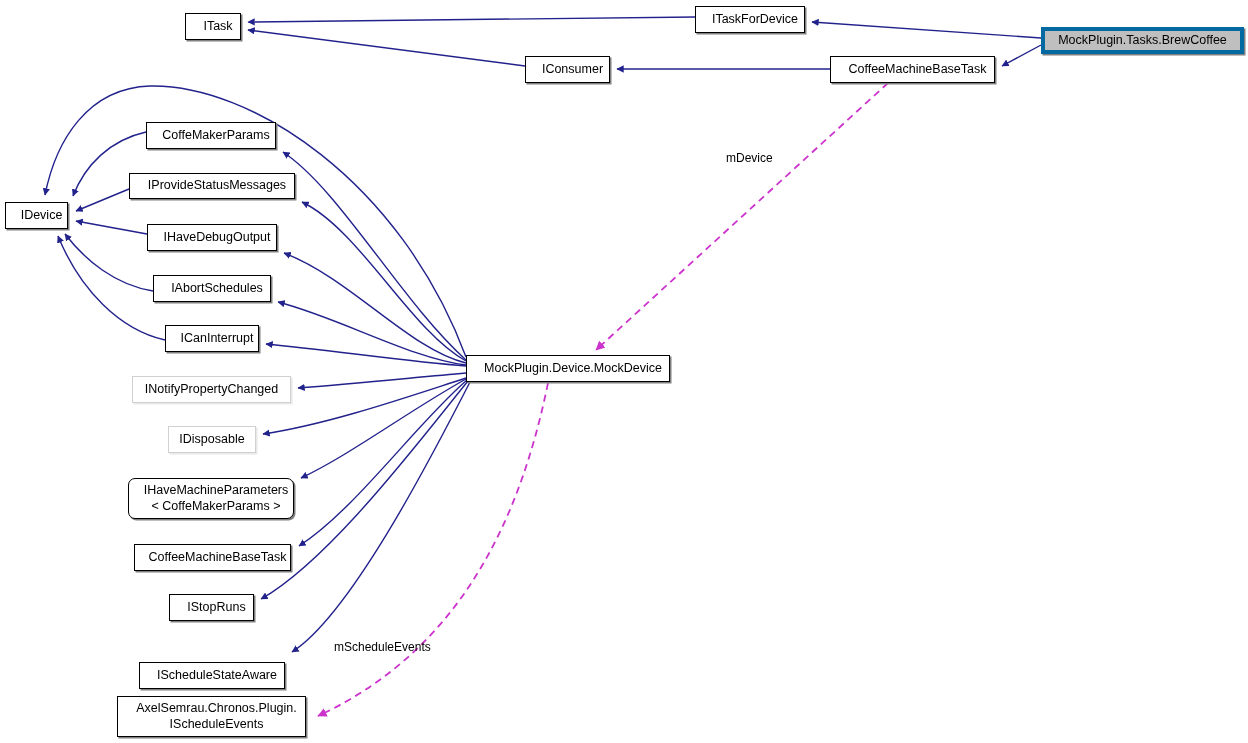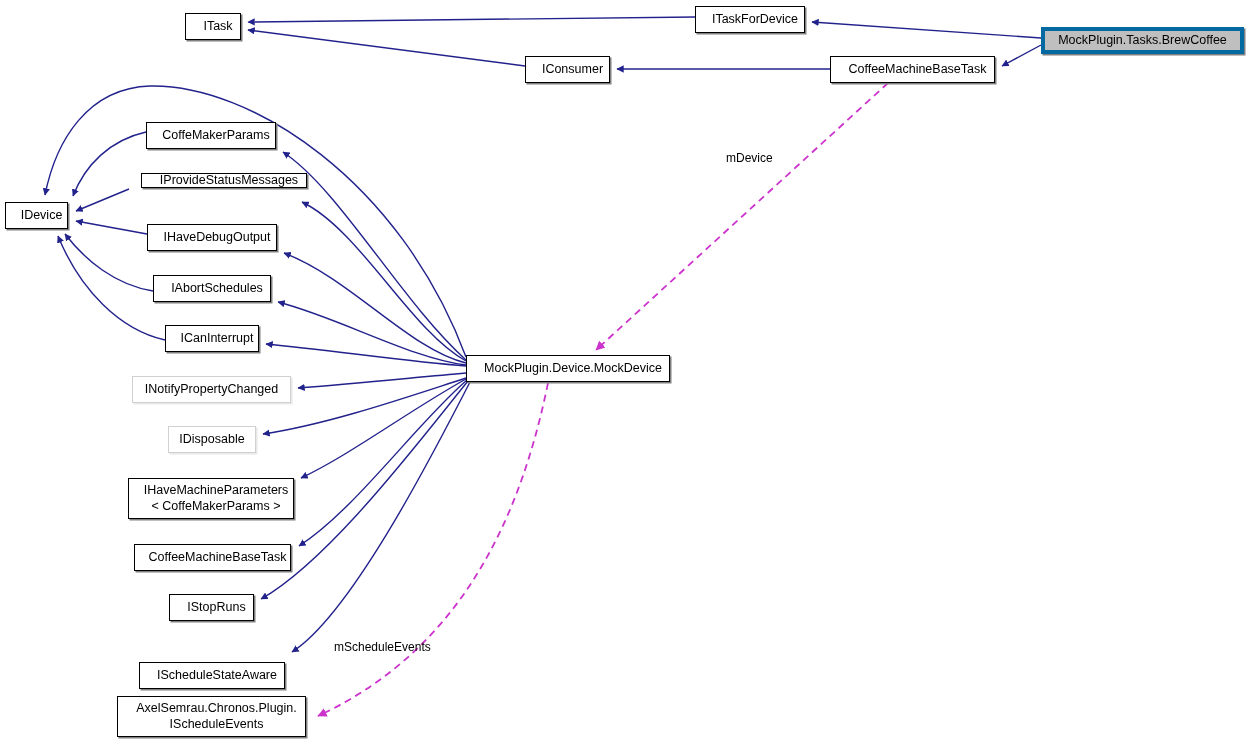--- a/index.html
+++ b/index.html
@@ -74,33 +74,33 @@
   <div class="node solid" style="left:695px;top:6px;width:110px;height:27px;">ITaskForDevice</div>
 
   <div class="node solid" style="left:830px;top:56px;width:165px;height:27px;">CoffeeMachineBaseTask</div>
 
   <div class="node current" style="left:1041px;top:27px;width:203px;height:27px;">MockPlugin.Tasks.BrewCoffee</div>
 
   <div class="node solid" style="left:5px;top:202px;width:63px;height:27px;">IDevice</div>
 
   <div class="node solid" style="left:146px;top:122px;width:130px;height:27px;">CoffeMakerParams</div>
 
-  <div class="node solid" style="left:141px;top:173px;width:166px;height:15px;">IProvideStatusMessages</div>
+  <div class="node solid" style="left:129px;top:173px;width:166px;height:26px;">IProvideStatusMessages</div>
 
   <div class="node solid" style="left:147px;top:224px;width:130px;height:27px;">IHaveDebugOutput</div>
 
   <div class="node solid" style="left:153px;top:275px;width:118px;height:27px;">IAbortSchedules</div>
 
   <div class="node solid" style="left:165px;top:325px;width:94px;height:27px;">ICanInterrupt</div>
 
   <div class="node light" style="left:132px;top:376px;width:159px;height:27px;">INotifyPropertyChanged</div>
 
   <div class="node light" style="left:168px;top:426px;width:88px;height:27px;">IDisposable</div>
 
-  <div class="node solid" style="left:128px;top:478px;width:166px;height:41px;">IHaveMachineParameters
+  <div class="node solid" style="left:128px;top:478px;width:166px;height:41px;border-radius:7px;">IHaveMachineParameters
 &lt; CoffeMakerParams &gt;</div>
 
   <div class="node solid" style="left:134px;top:544px;width:157px;height:27px;">CoffeeMachineBaseTask</div>
 
   <div class="node solid" style="left:169px;top:594px;width:85px;height:27px;">IStopRuns</div>
 
   <div class="node solid" style="left:139px;top:645px;width:146px;height:27px;margin-top:17px;">IScheduleStateAware</div>
 
   <div class="node solid" style="left:466px;top:355px;width:204px;height:27px;">MockPlugin.Device.MockDevice</div>
 

